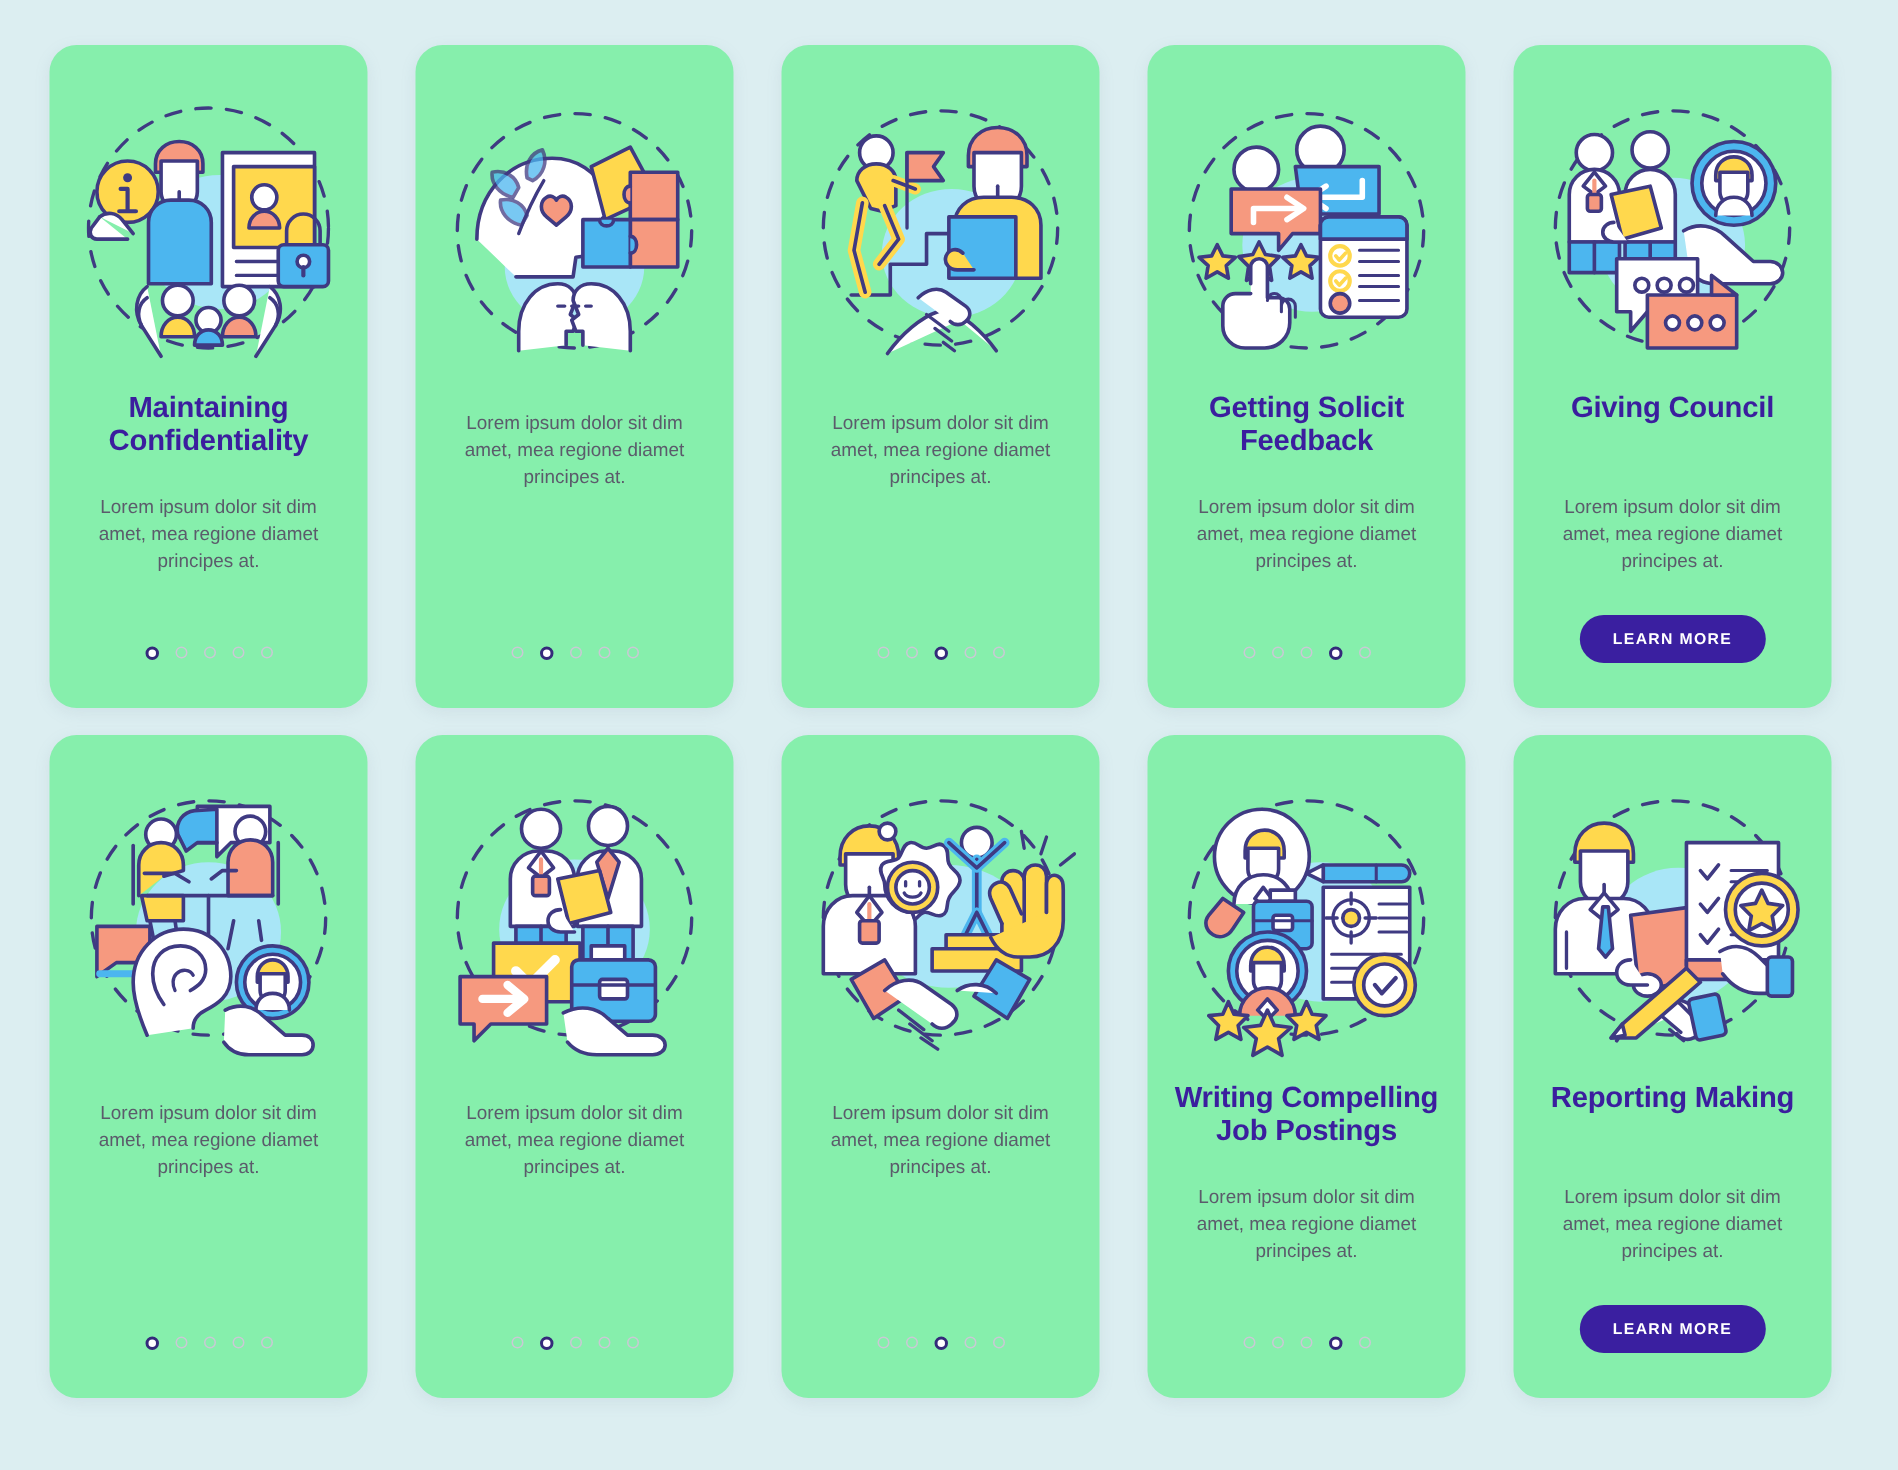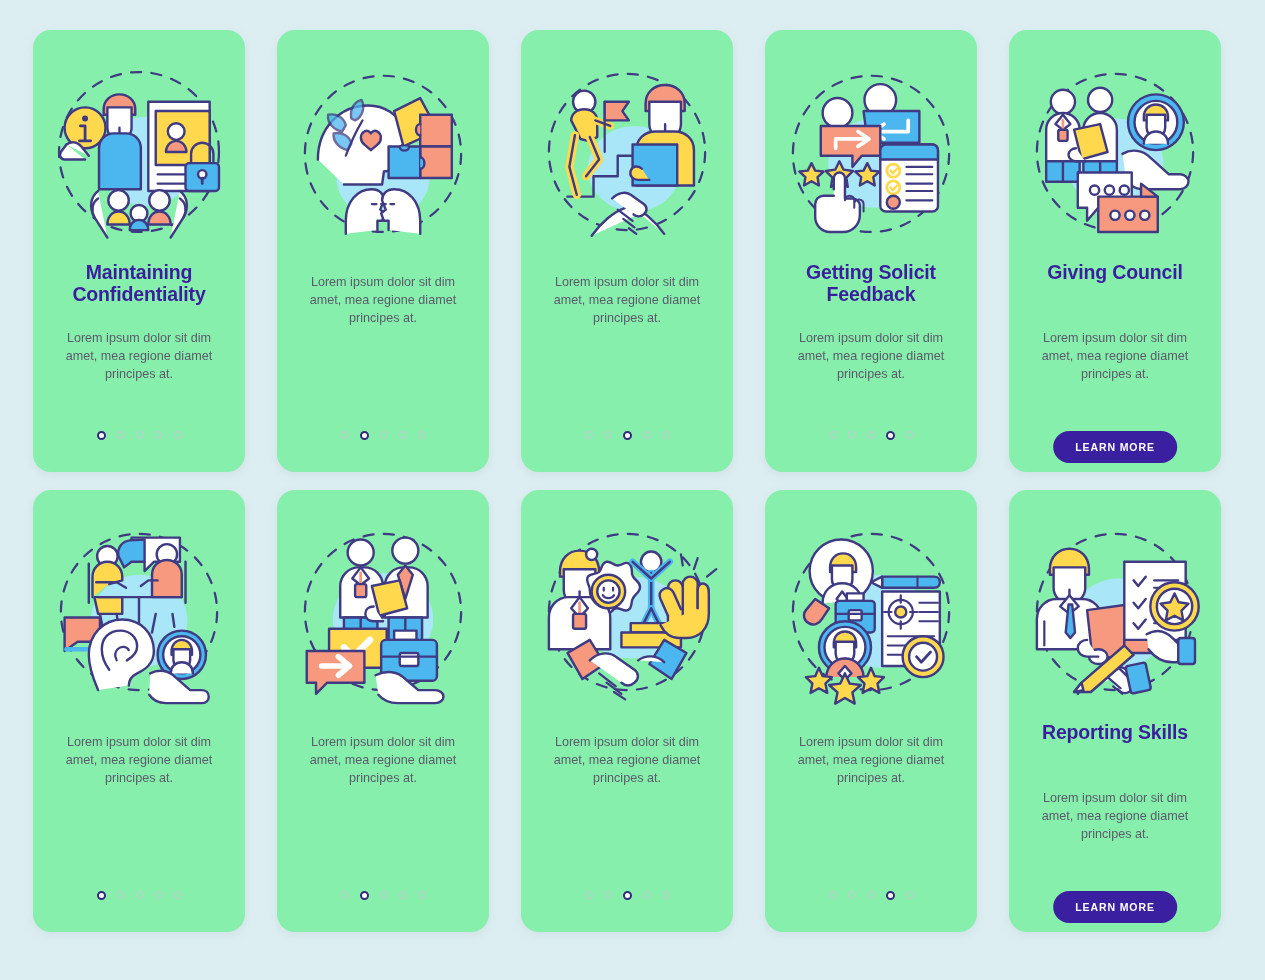--- a/index.html
+++ b/index.html
@@ -64,21 +64,21 @@
     border: 1.3px solid #c9c9d4;
     background: transparent;
   }
   .dot.active {
     border: 2.6px solid #342a7a;
     background: #fff;
     width: 9px; height: 9px;
   }
   .learn-btn {
     position: absolute;
-    bottom: 9px;
+    bottom: 30px;
     left: 50%;
     transform: translateX(-50%);
     background: #3a1fa0;
     color: #fff;
     border: none;
     border-radius: 16px;
     font-size: 10.5px;
     font-weight: bold;
     letter-spacing: 0.9px;
     padding: 10px 22px;
@@ -464,20 +464,21 @@
             <path d="M62 132h20v13a10 10 0 0 1-20 0z" fill="#fff"></path>
             <path d="M72 150v8"></path>
             <path d="M52 170c0-11 9-20 20-20s20 9 20 20" fill="#f6997f"></path>
             <path d="M72 158l-7 8 7 7 7-7z" fill="#fff"></path>
             <path d="M44 160l4 9 10 1-7 7 2 10-9-5-9 5 2-10-7-7 10-1z" fill="#ffd84d"></path>
             <path d="M72 166l5 11 12 1.5-9 8 2.5 12-10.5-6-10.5 6 2.5-12-9-8 12-1.5z" fill="#ffd84d"></path>
             <path d="M100 160l4 9 10 1-7 7 2 10-9-5-9 5 2-10-7-7 10-1z" fill="#ffd84d"></path>
           </g>
         </svg>
       </div>
+      <div class="card-title">Writing Compelling Job Postings</div>
       <div class="card-body">Lorem ipsum dolor sit dim amet, mea regione diamet principes at.</div>
       <div class="dots">
         <span class="dot"></span>
         <span class="dot"></span>
         <span class="dot"></span>
         <span class="dot active"></span>
         <span class="dot"></span>
       </div>
     </div>
     <div class="card">
@@ -507,17 +508,17 @@
             <rect x="168" y="128" width="18" height="28" rx="3" fill="#4cb6ef"></rect>
             <path d="M60 188c8-14 20-24 34-28 8-3 16-1 20 4" fill="#fff"></path>
             <path d="M86 160c6-4 14-4 20 2l12 12c4 4 2 10-3 12-4 2-9 1-12-3" fill="#fff"></path>
             <path d="M92 170l14 12M98 180l10 8" stroke-width="2.4"></path>
             <path d="M56 186l8-10 46-40 10 10-46 40z" fill="#ffd84d"></path>
             <path d="M56 186l10-2-2-8z" fill="#fff"></path>
             <rect x="114" y="156" width="22" height="30" rx="3" fill="#4cb6ef" transform="rotate(-12 125 171)"></rect>
           </g>
         </svg>
       </div>
-      <div class="card-title">Reporting Skills</div>
+      <div class="card-title">Reporting Making</div>
       <div class="card-body">Lorem ipsum dolor sit dim amet, mea regione diamet principes at.</div>
       <button class="learn-btn">LEARN MORE</button>
     </div>
   </div>
 
 </body></html>

